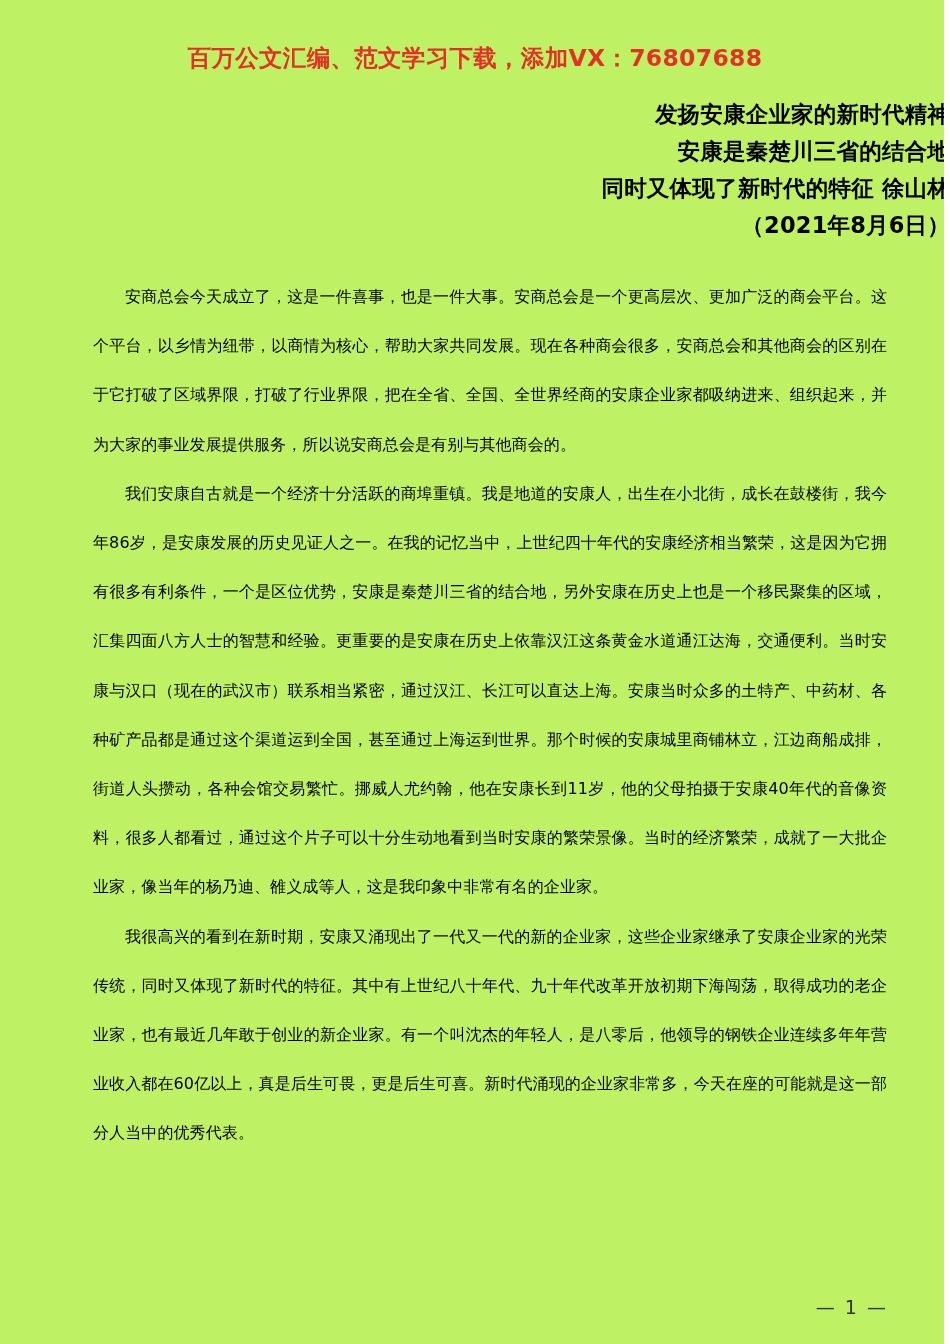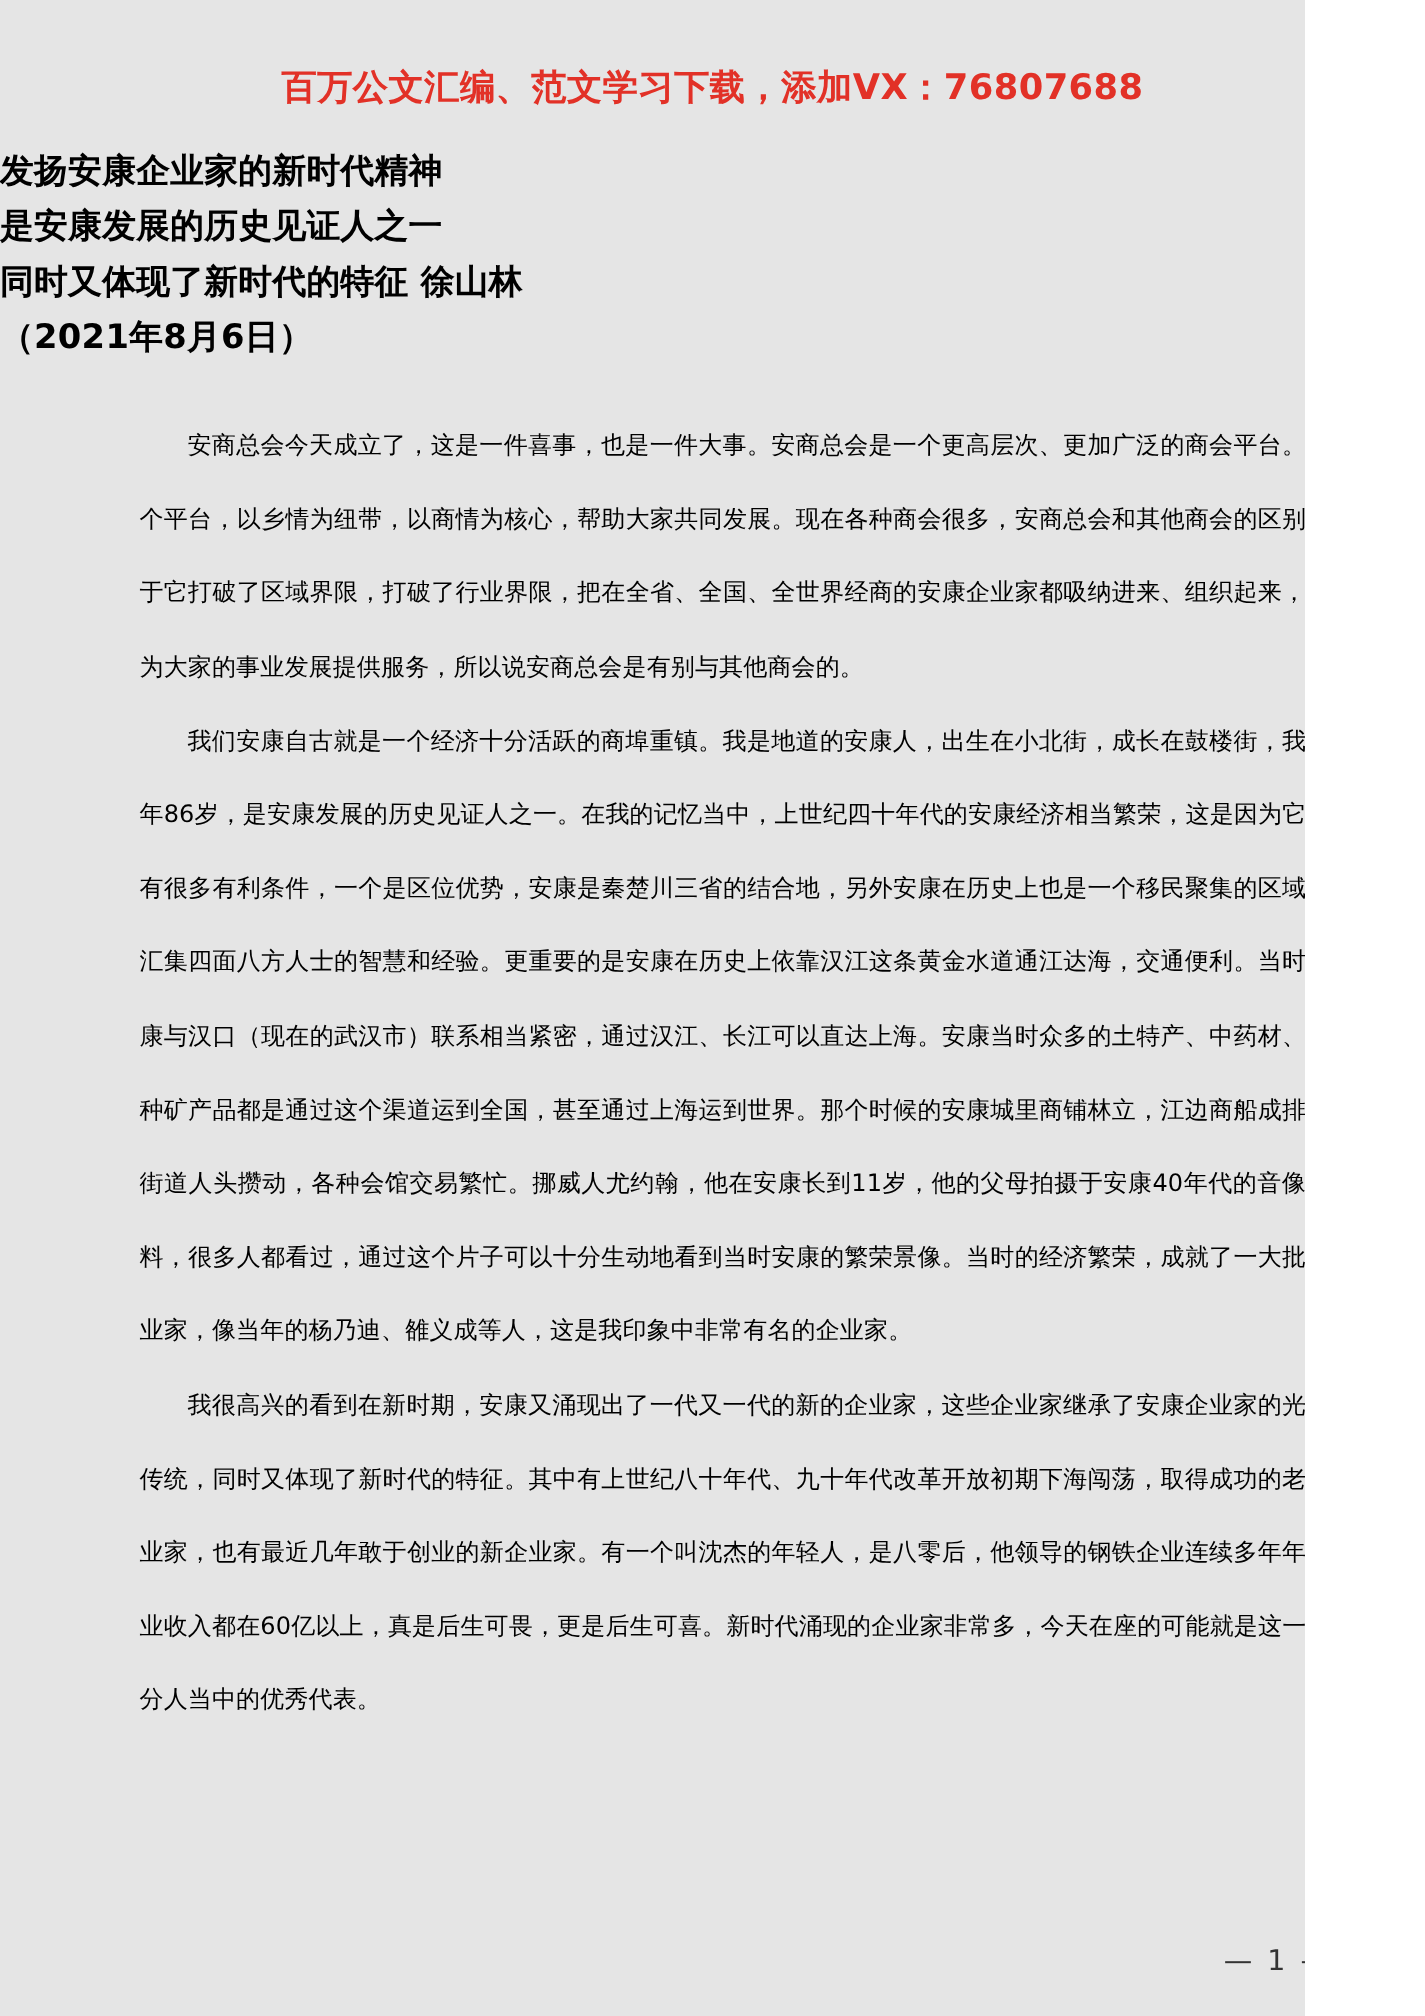--- a/index.html
+++ b/index.html
@@ -6,23 +6,23 @@
     margin: 0;
     padding: 0;
     background: #ffffff;
   }
   body {
     font-family: "DejaVu Sans", "Liberation Sans", sans-serif;
     color: #000000;
   }
   .page {
     position: relative;
-    width: 870px;
+    width: 944px;
     height: 1344px;
-    background: #e5e5e5;
+    background: #bef264;
     overflow: hidden;
     box-sizing: border-box;
   }
 
   
   .promo {
     position: absolute;
     top: 42px;
     left: 0;
     width: 950px;
@@ -33,21 +33,21 @@
     letter-spacing: 0.3px;
     white-space: nowrap;
   }
 
   
   .titleblock {
     position: absolute;
     top: 96px;
     left: 0;
     width: 950px;
-    text-align: left;
+    text-align: right;
   }
   .title-line {
     font-size: 22.5px;
     font-weight: 700;
     line-height: 37px;
     letter-spacing: 0.2px;
     white-space: nowrap;
   }
   .title-line.byline { letter-spacing: 0.2px; }
   .title-line.date { font-weight: 700; }
@@ -85,21 +85,21 @@
 </style>
 </head>
 <body>
 
 <div class="page">
 
   <div class="promo">百万公文汇编、范文学习下载，添加VX：76807688</div>
 
   <div class="titleblock">
     <div class="title-line">发扬安康企业家的新时代精神</div>
-    <div class="title-line">是安康发展的历史见证人之一</div>
+    <div class="title-line">安康是秦楚川三省的结合地</div>
     <div class="title-line byline">同时又体现了新时代的特征  徐山林</div>
     <div class="title-line date">（2021年8月6日）</div>
   </div>
 
   <div class="body-text">
     <p class="para">安商总会今天成立了，这是一件喜事，也是一件大事。安商总会是一个更高层次、更加广泛的商会平台。这个平台，以乡情为纽带，以商情为核心，帮助大家共同发展。现在各种商会很多，安商总会和其他商会的区别在于它打破了区域界限，打破了行业界限，把在全省、全国、全世界经商的安康企业家都吸纳进来、组织起来，并为大家的事业发展提供服务，所以说安商总会是有别与其他商会的。</p>
     <p class="para">我们安康自古就是一个经济十分活跃的商埠重镇。我是地道的安康人，出生在小北街，成长在鼓楼街，我今年86岁，是安康发展的历史见证人之一。在我的记忆当中，上世纪四十年代的安康经济相当繁荣，这是因为它拥有很多有利条件，一个是区位优势，安康是秦楚川三省的结合地，另外安康在历史上也是一个移民聚集的区域，汇集四面八方人士的智慧和经验。更重要的是安康在历史上依靠汉江这条黄金水道通江达海，交通便利。当时安康与汉口（现在的武汉市）联系相当紧密，通过汉江、长江可以直达上海。安康当时众多的土特产、中药材、各种矿产品都是通过这个渠道运到全国，甚至通过上海运到世界。那个时候的安康城里商铺林立，江边商船成排，街道人头攒动，各种会馆交易繁忙。挪威人尤约翰，他在安康长到11岁，他的父母拍摄于安康40年代的音像资料，很多人都看过，通过这个片子可以十分生动地看到当时安康的繁荣景像。当时的经济繁荣，成就了一大批企业家，像当年的杨乃迪、雒义成等人，这是我印象中非常有名的企业家。</p>
     <p class="para">我很高兴的看到在新时期，安康又涌现出了一代又一代的新的企业家，这些企业家继承了安康企业家的光荣传统，同时又体现了新时代的特征。其中有上世纪八十年代、九十年代改革开放初期下海闯荡，取得成功的老企业家，也有最近几年敢于创业的新企业家。有一个叫沈杰的年轻人，是八零后，他领导的钢铁企业连续多年年营业收入都在60亿以上，真是后生可畏，更是后生可喜。新时代涌现的企业家非常多，今天在座的可能就是这一部分人当中的优秀代表。</p>
   </div>
 

